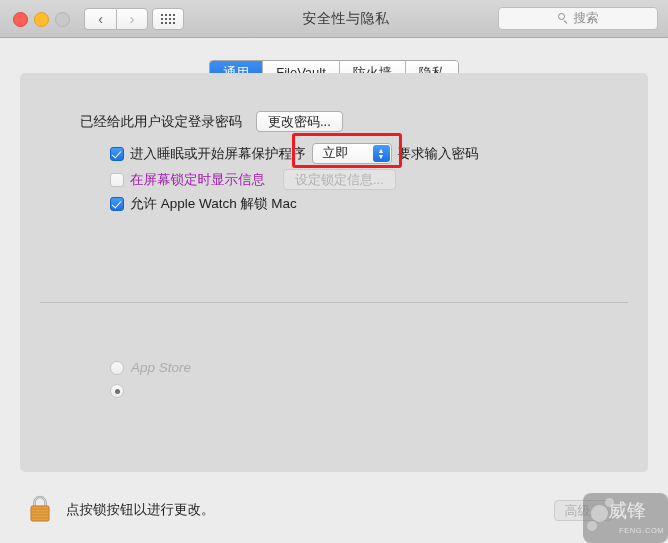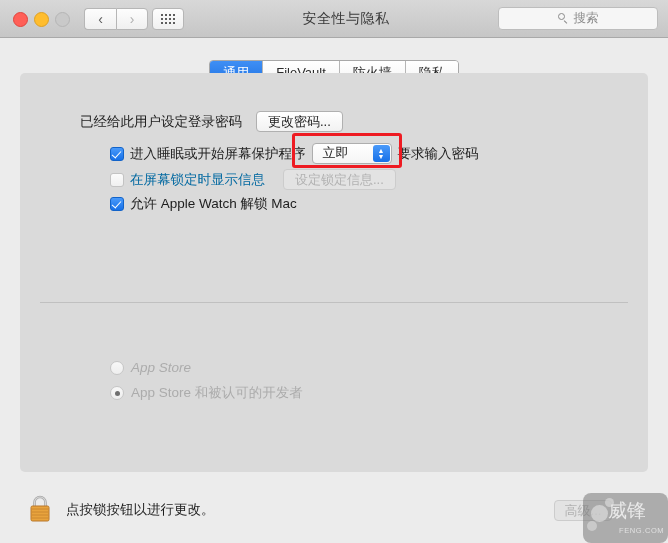--- a/index.html
+++ b/index.html
@@ -229,21 +229,21 @@
     left: 3.4px; top: 1.3px;
     width: 4px; height: 8px;
     border: solid #ffffff;
     border-width: 0 1.8px 1.8px 0;
     transform: rotate(42deg);
   }
   .checkbox.off {
     background: linear-gradient(to bottom, #fbfbfb 0%, #f0f0f0 100%);
     border: 1px solid #c3c3c3;
   }
-  .label-dim { color: #0369a1; }
+  .label-dim { color: #a21caf; }
 
   
   .popup {
     display: inline-flex;
     align-items: flex-start;
     height: 21px;
     min-width: 80px;
     margin: 0 6px;
     background: linear-gradient(to bottom, #ffffff 0%, #f5f5f5 100%);
     border: 1px solid #aeaeae;
@@ -487,21 +487,20 @@
     <div id="separator"></div>
 
 
     <div class="radio-row" id="row-appstore">
       <span class="radio"></span>
       <span>App Store</span>
     </div>
 
     <div class="radio-row" id="row-appstore-dev">
       <span class="radio on"></span>
-      <span>App Store 和被认可的开发者</span>
     </div>
   </div>
 
   <div id="annotation"></div>
 
   <div id="bottombar"></div>
 
   <div id="lock-icon">
     <svg width="28" height="32" viewBox="0 0 28 32">
       <path d="M8.5 14 V10.5 a5.5 5.5 0 0 1 11 0 V14" fill="none" stroke="#a8a8a8" stroke-width="2.6"></path>

